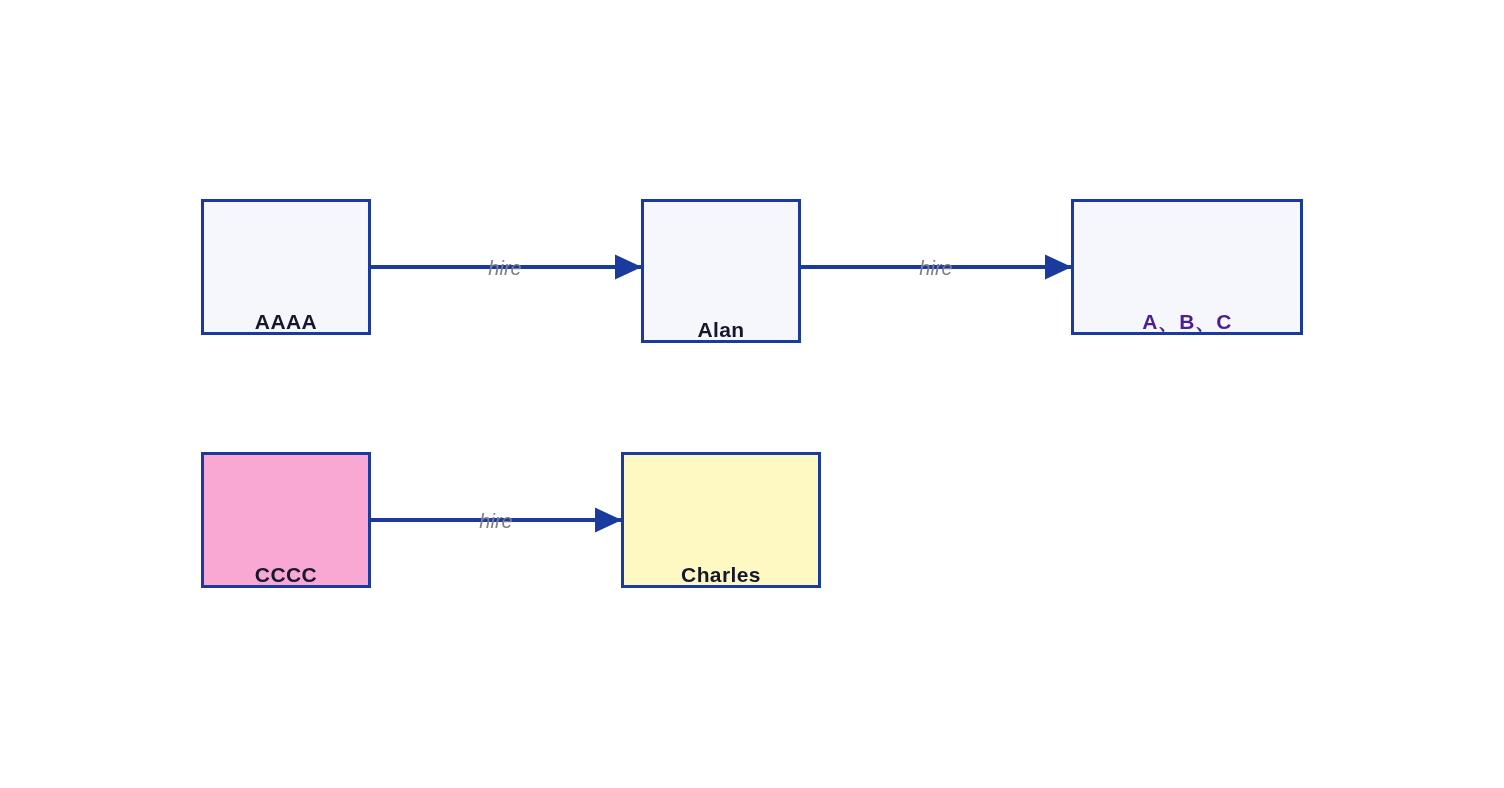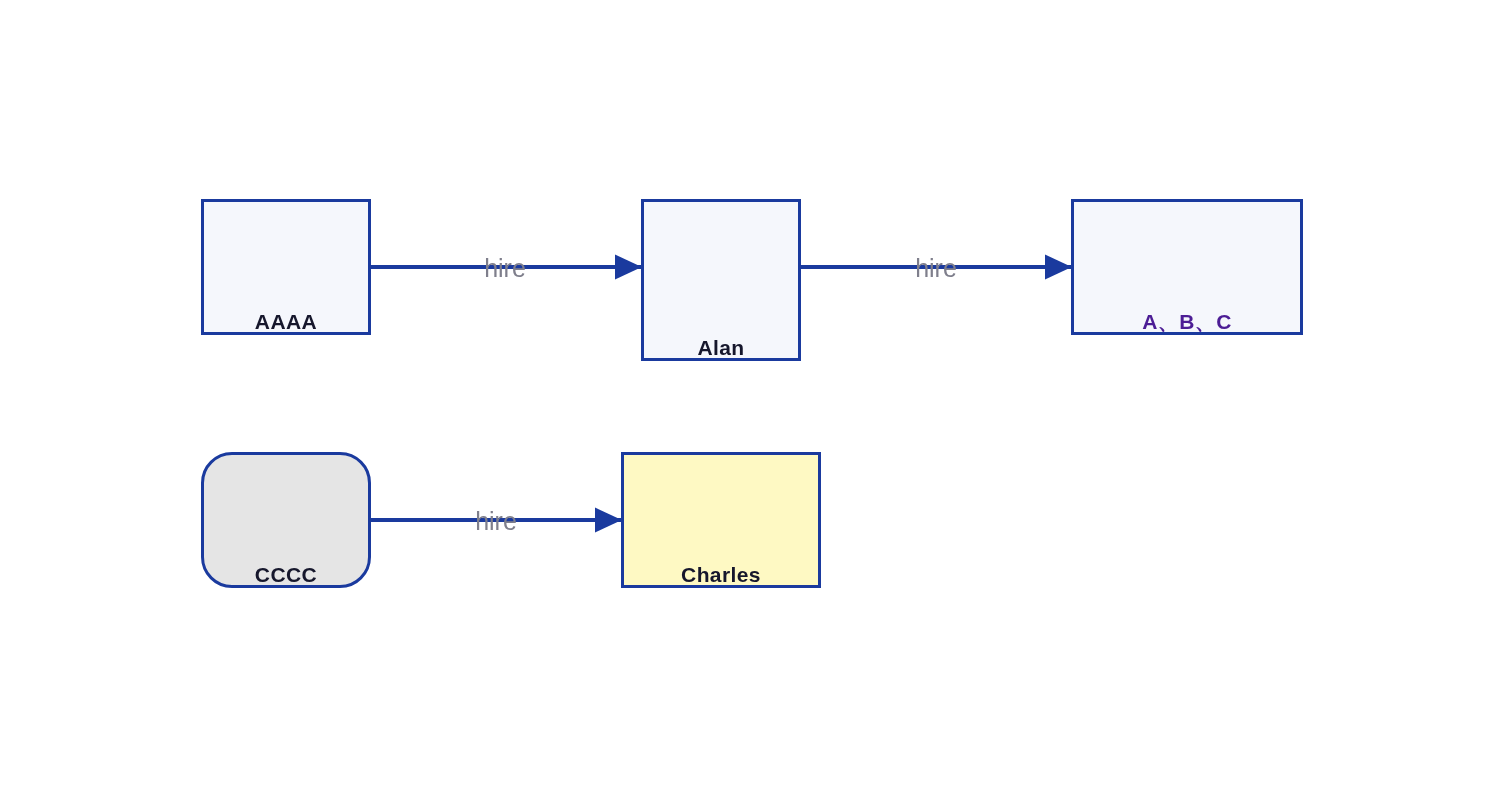--- a/index.html
+++ b/index.html
@@ -43,21 +43,22 @@
     font-weight: bold;
     color: #16172c;
     letter-spacing: 0.4px;
     line-height: 1;
     white-space: nowrap;
     text-align: center;
   }
   .edge-label {
     position: absolute;
     font-family: "Liberation Sans", "DejaVu Sans", sans-serif;
-    font-size: 25px;
+    font-size: 20px;
+    font-style: italic;
     font-weight: normal;
     color: #7f7f8c;
     line-height: 1;
     white-space: nowrap;
     background: transparent;
     transform: translate(-50%, -50%);
     z-index: 4;
   }
 </style>
 </head>
@@ -75,27 +76,27 @@
         <line x1="371" y1="267" x2="641" y2="267" stroke="#1a3a9e" stroke-width="4" marker-end="url(#arrowhead)"></line>
         <line x1="801" y1="267" x2="1071" y2="267" stroke="#1a3a9e" stroke-width="4" marker-end="url(#arrowhead)"></line>
         <line x1="371" y1="520" x2="621" y2="520" stroke="#1a3a9e" stroke-width="4" marker-end="url(#arrowhead)"></line>
       </g>
   </svg>
 
   <div id="node-layer">
       <div class="node" style="left: 201px; top: 199px; width: 170px; height: 136px; background: rgb(245, 247, 252); border-color: rgb(26, 58, 158);">
         <span class="node-label" style="color: rgb(22, 23, 44);">AAAA</span>
       </div>
-      <div class="node" style="left: 641px; top: 199px; width: 160px; height: 162px; background: rgb(245, 247, 252); border-color: rgb(26, 58, 158);">
+      <div class="node" style="left: 641px; top: 199px; width: 160px; height: 144px; background: rgb(245, 247, 252); border-color: rgb(26, 58, 158);">
         <span class="node-label" style="color: rgb(22, 23, 44);">Alan</span>
       </div>
       <div class="node" style="left: 1071px; top: 199px; width: 232px; height: 136px; background: rgb(245, 247, 252); border-color: rgb(26, 58, 158);">
         <span class="node-label" style="color: #4c1d95;">A、B、C</span>
       </div>
-      <div class="node" style="left: 201px; top: 452px; width: 170px; height: 136px; background: #e5e5e5; border-color: rgb(26, 58, 158); border-radius: 31px;">
+      <div class="node" style="left: 201px; top: 452px; width: 170px; height: 136px; background: #f9a8d4; border-color: rgb(26, 58, 158);">
         <span class="node-label" style="color: rgb(22, 23, 44);">CCCC</span>
       </div>
       <div class="node" style="left: 621px; top: 452px; width: 200px; height: 136px; background: #fef9c3; border-color: rgb(26, 58, 158);">
         <span class="node-label" style="color: rgb(22, 23, 44);">Charles</span>
       </div>
     </div>
   <div id="edge-label-layer">
       <div class="edge-label" style="left: 505px; top: 268px; color: rgb(127, 127, 140);">hire</div>
       <div class="edge-label" style="left: 936px; top: 268px; color: rgb(127, 127, 140);">hire</div>
       <div class="edge-label" style="left: 496px; top: 521px; color: rgb(127, 127, 140);">hire</div>

